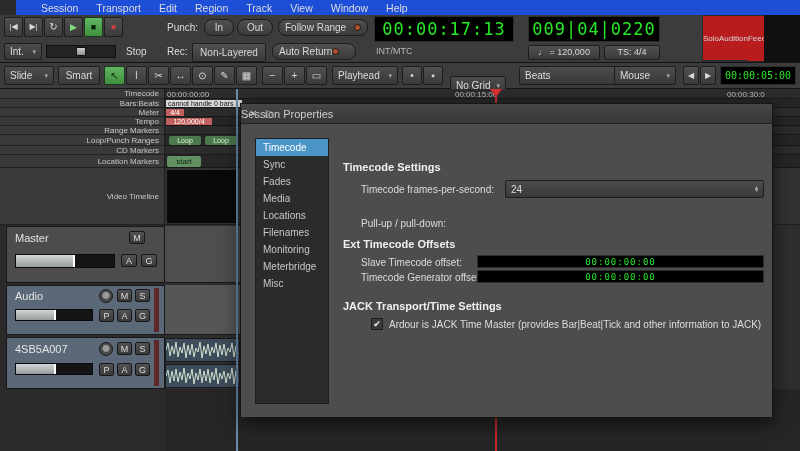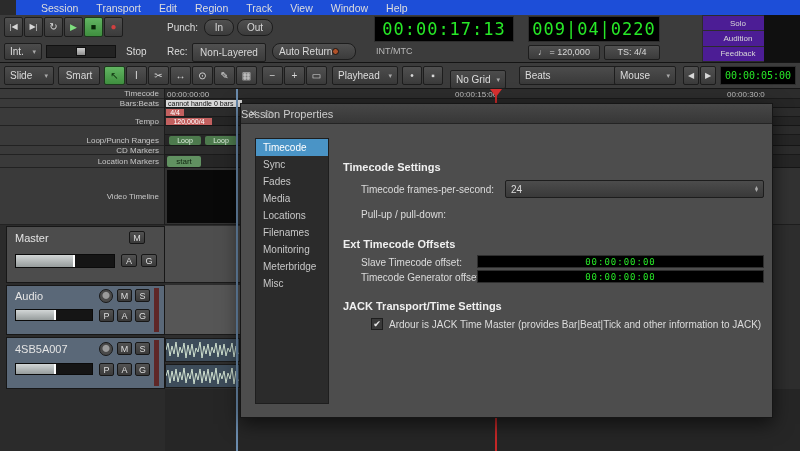--- a/index.html
+++ b/index.html
@@ -67,36 +67,40 @@
         </div>
     </div>
 
     <span class="abs lbl" style="left:167px;top:7px">Punch:</span>
     <div class="btn pill abs" style="left:204px;top:4px;width:30px;height:17px">
         <span>In</span>
       </div>
     <div class="btn pill abs" style="left:237px;top:4px;width:36px;height:17px">
         <span>Out</span>
       </div>
+    <div class="btn pill abs" style="left:278px;top:4px;width:90px;height:17px;justify-content:space-between;padding:0 6px">
+      <span>Follow Range</span>
+        <span class="led"></span>
+    </div>
 
     <div class="lcd abs" style="left:374px;top:1px;width:140px;height:26px;font-size:17px;letter-spacing:1px">
         <span>00:00:17:13</span>
       </div>
     <span class="abs" style="left:376px;top:31px;font-size:9px;color:#b8b8b8">INT/MTC</span>
     <div class="lcd abs" style="left:528px;top:1px;width:132px;height:26px;font-size:17px;letter-spacing:1px">
         <span>009|04|0220</span>
       </div>
     <div class="btn abs" style="left:528px;top:30px;width:72px;height:15px;font-size:9px">
         <span>♩ = 120,000</span>
       </div>
     <div class="btn abs" style="left:604px;top:30px;width:56px;height:15px;font-size:9px">
         <span>TS: 4/4</span>
       </div>
 
-    <div class="abs" style="left:702px;top:0;width:72px;height:47px;background:#4c1d95;border:1px solid #2c2c2c;display:flex;flex-direction:column">
+    <div class="abs" style="left:702px;top:0;width:72px;height:47px;background:#b91c1c;border:1px solid #2c2c2c;display:flex;flex-direction:row">
       <div style="flex:1;display:flex;align-items:center;justify-content:center;font-size:8px;border-bottom:1px solid #2c2c2c">
           <span>Solo</span>
         </div>
       <div style="flex:1;display:flex;align-items:center;justify-content:center;font-size:8px;border-bottom:1px solid #2c2c2c">
           <span>Audition</span>
         </div>
       <div style="flex:1;display:flex;align-items:center;justify-content:center;font-size:8px">
           <span>Feedback</span>
         </div>
     </div>
@@ -163,21 +167,21 @@
     <div class="combo abs" style="left:332px;top:3px;width:66px;height:19px">
       <span>Playhead</span>
         <span class="car">▾</span>
     </div>
     <div class="btn abs" style="left:402px;top:3px;width:20px;height:19px">
         <span>•</span>
       </div>
     <div class="btn abs" style="left:423px;top:3px;width:20px;height:19px">
         <span>▪</span>
       </div>
-    <div class="combo abs" style="left:450px;top:7px;width:56px;height:19px">
+    <div class="combo abs" style="left:450px;top:13px;width:56px;height:19px">
       <span>No Grid</span>
         <span class="car">▾</span>
     </div>
     <div class="combo abs" style="left:519px;top:3px;width:108px;height:19px">
       <span>Beats</span>
         <span class="car">▾</span>
     </div>
     <div class="combo abs" style="left:614px;top:3px;width:62px;height:19px">
       <span>Mouse</span>
         <span class="car">▾</span>
@@ -193,22 +197,28 @@
       </div>
   </div>
 
   <div class="abs" style="left:0;top:89px;width:165px;height:136px;background:#3a3a3a;border-right:1px solid #1c1c1c">
     <div class="rrow" style="top:0;height:10px">
         <span class="rlab" style="line-height:10px">Timecode</span>
       </div>
     <div class="rrow" style="top:10px;height:9px">
         <span class="rlab" style="line-height:9px">Bars:Beats</span>
       </div>
+    <div class="rrow" style="top:19px;height:9px">
+        <span class="rlab" style="line-height:9px">Meter</span>
+      </div>
     <div class="rrow" style="top:28px;height:9px">
         <span class="rlab" style="line-height:9px">Tempo</span>
+      </div>
+    <div class="rrow" style="top:37px;height:9px">
+        <span class="rlab" style="line-height:9px">Range Markers</span>
       </div>
     <div class="rrow" style="top:46px;height:11px">
         <span class="rlab" style="line-height:11px">Loop/Punch Ranges</span>
       </div>
     <div class="rrow" style="top:57px;height:9px">
         <span class="rlab" style="line-height:9px">CD Markers</span>
       </div>
     <div class="rrow" style="top:66px;height:13px">
         <span class="rlab" style="line-height:13px">Location Markers</span>
       </div>
@@ -374,21 +384,21 @@
 
     <span class="abs lbl" style="left:120px;top:80px">Timecode frames-per-second:</span>
     <div class="combo abs" style="left:264px;top:76px;width:259px;height:18px">
       <span>24</span>
       <span class="spin">
           <span>▴</span>
           <span>▾</span>
         </span>
     </div>
 
-    <span class="abs lbl" style="left:120px;top:105px">Pull-up / pull-down:</span>
+    <span class="abs lbl" style="left:120px;top:114px">Pull-up / pull-down:</span>
 
     <span class="abs hdg" style="left:102px;top:134px">Ext Timecode Offsets</span>
 
     <span class="abs lbl" style="left:120px;top:153px">Slave Timecode offset:</span>
     <div class="lcd abs" style="left:236px;top:151px;width:287px;height:13px;font-size:9px;letter-spacing:1px">
         <span>00:00:00:00</span>
       </div>
 
     <span class="abs lbl" style="left:120px;top:168px">Timecode Generator offset:</span>
     <div class="lcd abs" style="left:236px;top:166px;width:287px;height:13px;font-size:9px;letter-spacing:1px">

